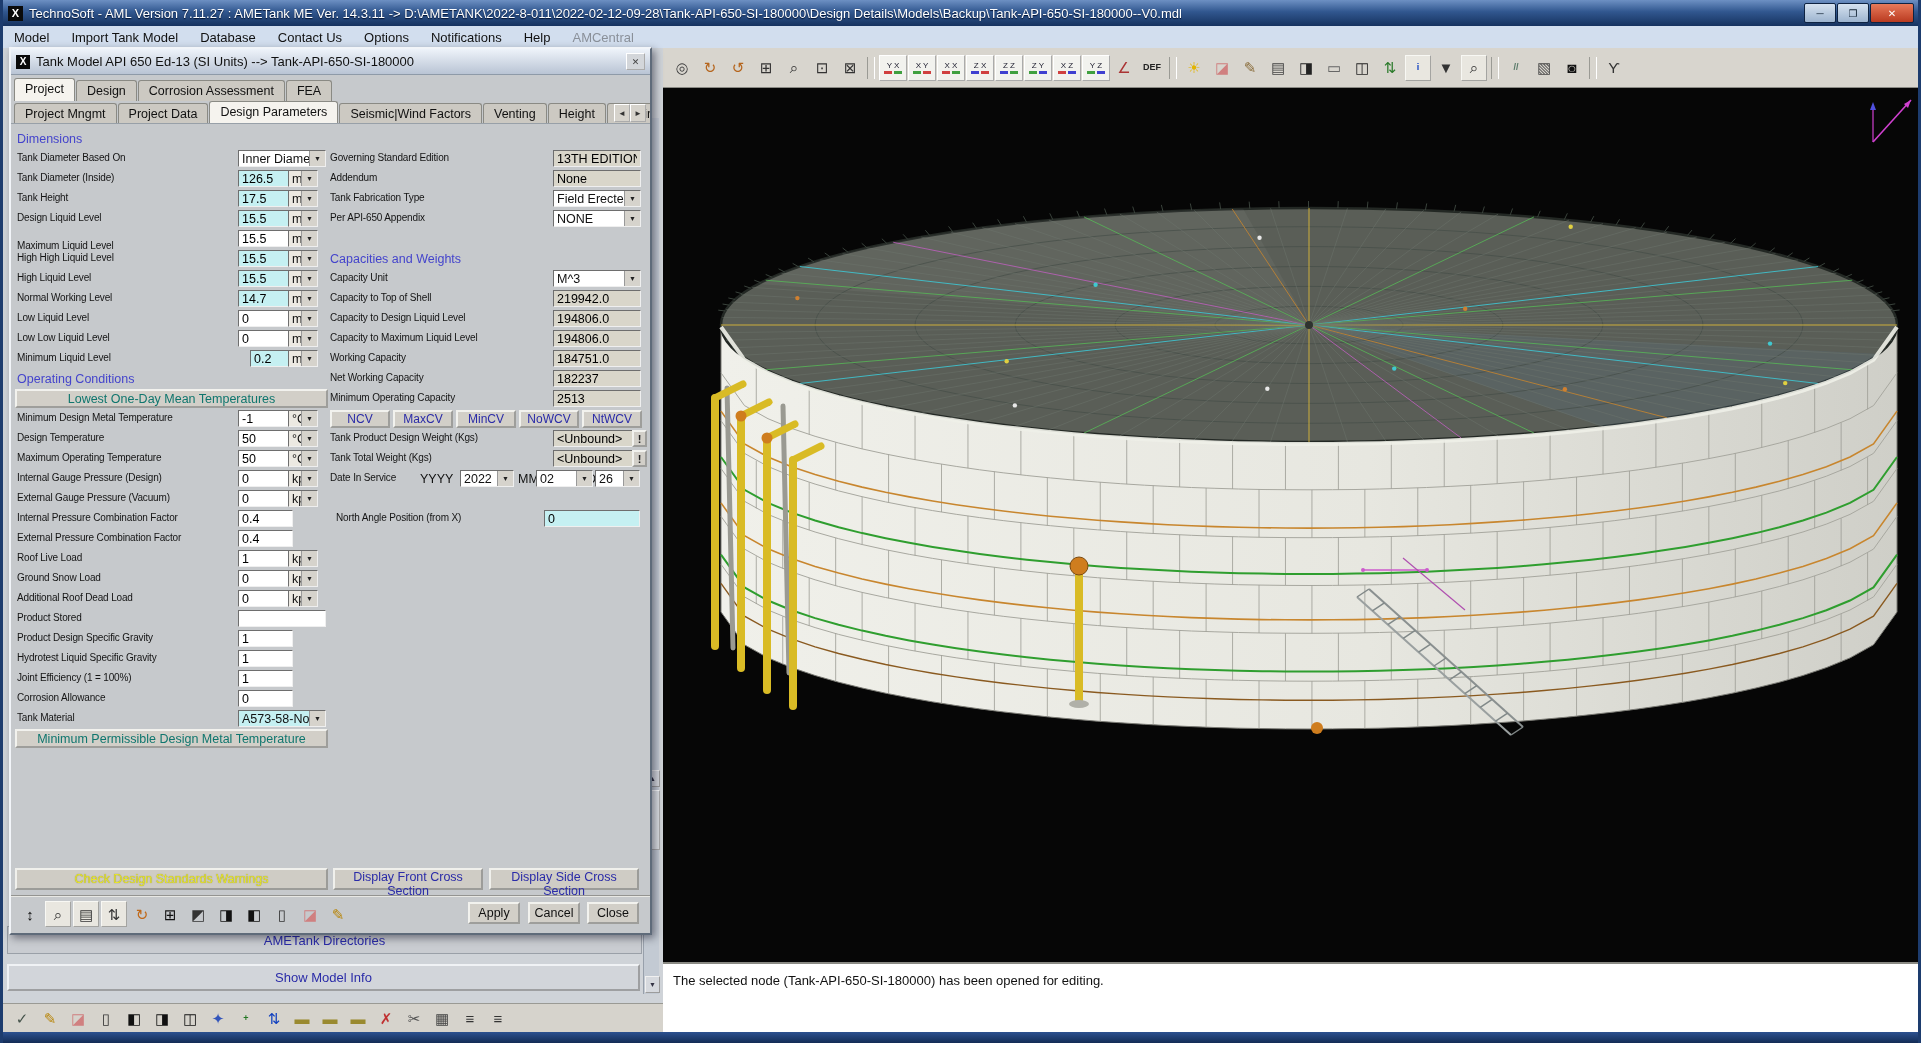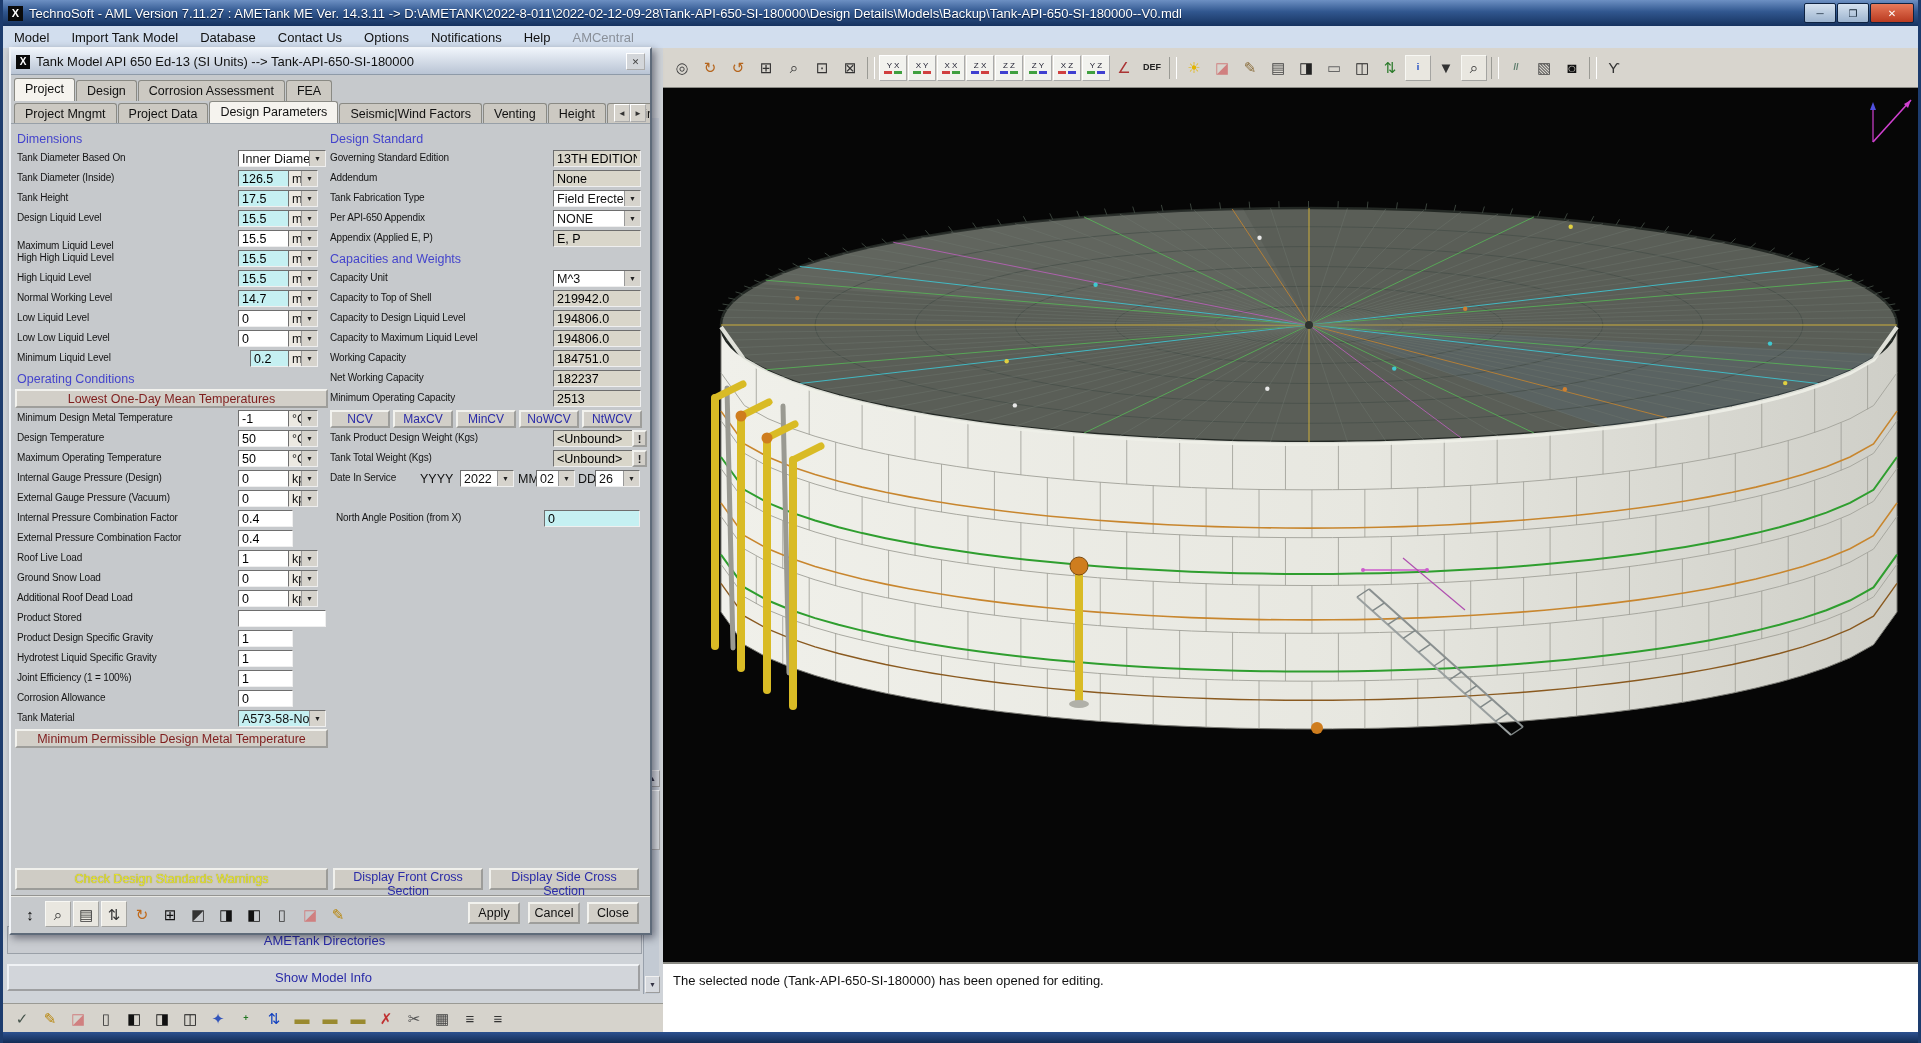--- a/index.html
+++ b/index.html
@@ -90,21 +90,21 @@
   .fval.cyan{background:#c5f0f2;}
   .fval.ro{background:#d9d6ca;}
   .selbox{position:absolute;top:1px;height:17px;background:#fff;border:1px solid;
     border-color:#6e6e6e #efefef #efefef #6e6e6e;display:flex;align-items:center;box-sizing:border-box;}
   .selbox.cyan{background:#c5f0f2;}
   .selbox .txt{flex:1;padding-left:3px;font-size:12.5px;white-space:nowrap;overflow:hidden;}
   .dd{width:15px;height:100%;background:#d6d3cc;border-left:1px solid #999;
     display:flex;align-items:center;justify-content:center;font-size:7px;color:#222;}
   .dd::after{content:"▼";}
   .rowbtn{position:absolute;top:0;height:19px;background:#d2cfc8;border:2px outset #f2f2ee;
-    color:#7f1d1d;font-size:12.5px;font-family:inherit;padding:0;}
+    color:#0f766e;font-size:12.5px;font-family:inherit;padding:0;}
   .cvbtn{position:absolute;top:1px;width:60px;height:18px;background:#d2cfc8;border:2px outset #f2f2ee;
     color:#2a2ba8;font-size:12px;font-family:inherit;padding:0;}
   .bang{position:absolute;top:1px;width:15px;height:17px;background:#d2cfc8;border:2px outset #f2f2ee;
     font-size:11px;font-weight:bold;color:#222;font-family:inherit;padding:0;}
   .dlbl{position:absolute;top:3px;font-size:12.5px;}
   .dlg-secbtns{position:absolute;left:0;top:819px;width:100%;height:24px;}
   .secb{position:absolute;top:0;height:22px;background:#cfccc5;border:2px outset #f0f0ec;
     font-size:12.5px;font-family:inherit;padding:0;}
   .secb.warn{color:#e8e62c;text-shadow:0 0 1px #7a7a20;}
   .secb.blue{color:#2a2ba8;}
@@ -915,23 +915,20 @@
         <div class="frow" style="top: 585px;">
           <span class="flabel" style="left: 6px;">Tank Material</span>
           <div class="selbox cyan" style="left: 227px; width: 88px;">
             <span class="txt">A573-58-Norm</span>
             <span class="dd"></span>
           </div>
         </div>
         <div class="frow" style="top: 605px;">
           <button class="rowbtn" style="left: 4px; width: 313px;">Minimum Permissible Design Metal Temperature</button>
         </div>
-        <div class="frow" style="top: 5px;">
-          <span class="section" style="left: 319px;">Design Standard</span>
-        </div>
         <div class="frow" style="top: 25px;">
           <span class="flabel" style="left: 319px;">Governing Standard Edition</span>
           <input class="fval ro" readonly="readonly" value="13TH EDITION" style="left: 542px; width: 80px;">
         </div>
         <div class="frow" style="top: 45px;">
           <span class="flabel" style="left: 319px;">Addendum</span>
           <input class="fval ro" readonly="readonly" value="None" style="left: 542px; width: 80px;">
         </div>
         <div class="frow" style="top: 65px;">
           <span class="flabel" style="left: 319px;">Tank Fabrication Type</span>
@@ -939,24 +936,20 @@
             <span class="txt">Field Erected</span>
             <span class="dd"></span>
           </div>
         </div>
         <div class="frow" style="top: 85px;">
           <span class="flabel" style="left: 319px;">Per API-650 Appendix</span>
           <div class="selbox" style="left: 542px; width: 88px;">
             <span class="txt">NONE</span>
             <span class="dd"></span>
           </div>
-        </div>
-        <div class="frow" style="top: 105px;">
-          <span class="flabel" style="left: 319px;">Appendix (Applied E, P)</span>
-          <input class="fval ro" readonly="readonly" value="E, P" style="left: 542px; width: 80px;">
         </div>
         <div class="frow" style="top: 125px; padding-left: 39px;">
           <span class="section" style="left: 319px;">Capacities and Weights</span>
         </div>
         <div class="frow" style="top: 145px;">
           <span class="flabel" style="left: 319px;">Capacity Unit</span>
           <div class="selbox" style="left: 542px; width: 88px;">
             <span class="txt">M^3</span>
             <span class="dd"></span>
           </div>
@@ -1004,21 +997,21 @@
         </div>
         <div class="frow" style="top: 345px;">
           <span class="flabel" style="left: 319px;">Date In Service</span>
           <span class="dlbl" style="left: 409px;">YYYY</span>
           <span class="dlbl" style="left: 507px;">MM</span>
           <span class="dlbl" style="left: 567px;">DD</span>
           <div class="selbox" style="left: 449px; width: 54px;">
             <span class="txt">2022</span>
             <span class="dd"></span>
           </div>
-          <div class="selbox" style="left: 525px; width: 39px;">
+          <div class="selbox" style="left: 525px; width: 57px;">
             <span class="txt">02</span>
             <span class="dd"></span>
           </div>
           <div class="selbox" style="left: 584px; width: 45px;">
             <span class="txt">26</span>
             <span class="dd"></span>
           </div>
         </div>
         <div class="frow" style="top: 365px;"></div>
         <div class="frow" style="top: 385px;">

